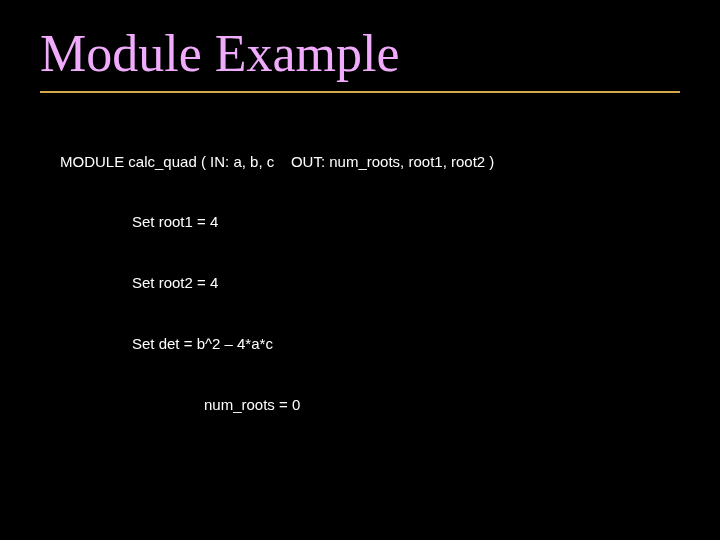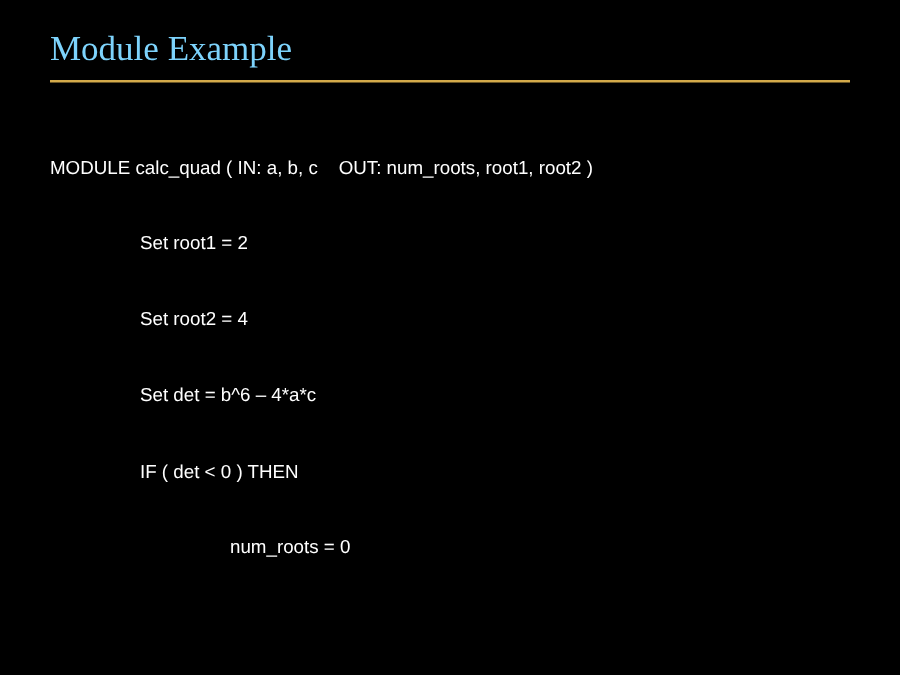--- a/index.html
+++ b/index.html
@@ -14,57 +14,57 @@
     }
     .slide {
       width: 720px;
       height: 540px;
       padding: 24px 40px 40px 40px;
       box-sizing: border-box;
       position: relative;
     }
     .title {
       font-family: "Times New Roman", Times, serif;
-      font-size: 28px;
+      font-size: 52px;
       font-weight: normal;
-      color: #7dd3fc;
+      color: #f0abfc;
       margin-bottom: 8px;
     }
     .divider {
       border: none;
       border-top: 2px solid #d4aa4a;
       margin: 0 0 18px 0;
       width: 100%;
     }
     .content {
       font-size: 15px;
       line-height: 1.35;
       color: #fff;
       font-family: Arial, Helvetica, sans-serif;
       white-space: pre;
     }
     .content .row {
       display: block;
+      margin-left: 20px;
     }
     .i0 { padding-left: 0; }
     .i1 { padding-left: 72px; }
     .i2 { padding-left: 144px; }
   </style>
 </head>
 <body>
 
 <div class="slide">
   <div class="title">Module Example</div>
   <hr class="divider">
   <div class="content">
     <span class="row i0">MODULE calc_quad ( IN: a, b, c    OUT: num_roots, root1, root2 )</span>
-    <span class="row i1">Set root1 = 2</span>
+    <span class="row i1">Set root1 = 4</span>
     <span class="row i1">Set root2 = 4</span>
-    <span class="row i1">Set det = b^6 – 4*a*c</span>
-    <span class="row i1">IF ( det &lt; 0 ) THEN</span>
+    <span class="row i1">Set det = b^2 – 4*a*c</span>
     <span class="row i2">num_roots = 0</span>
     
     
     
     
     
     
     
     
   </div>

